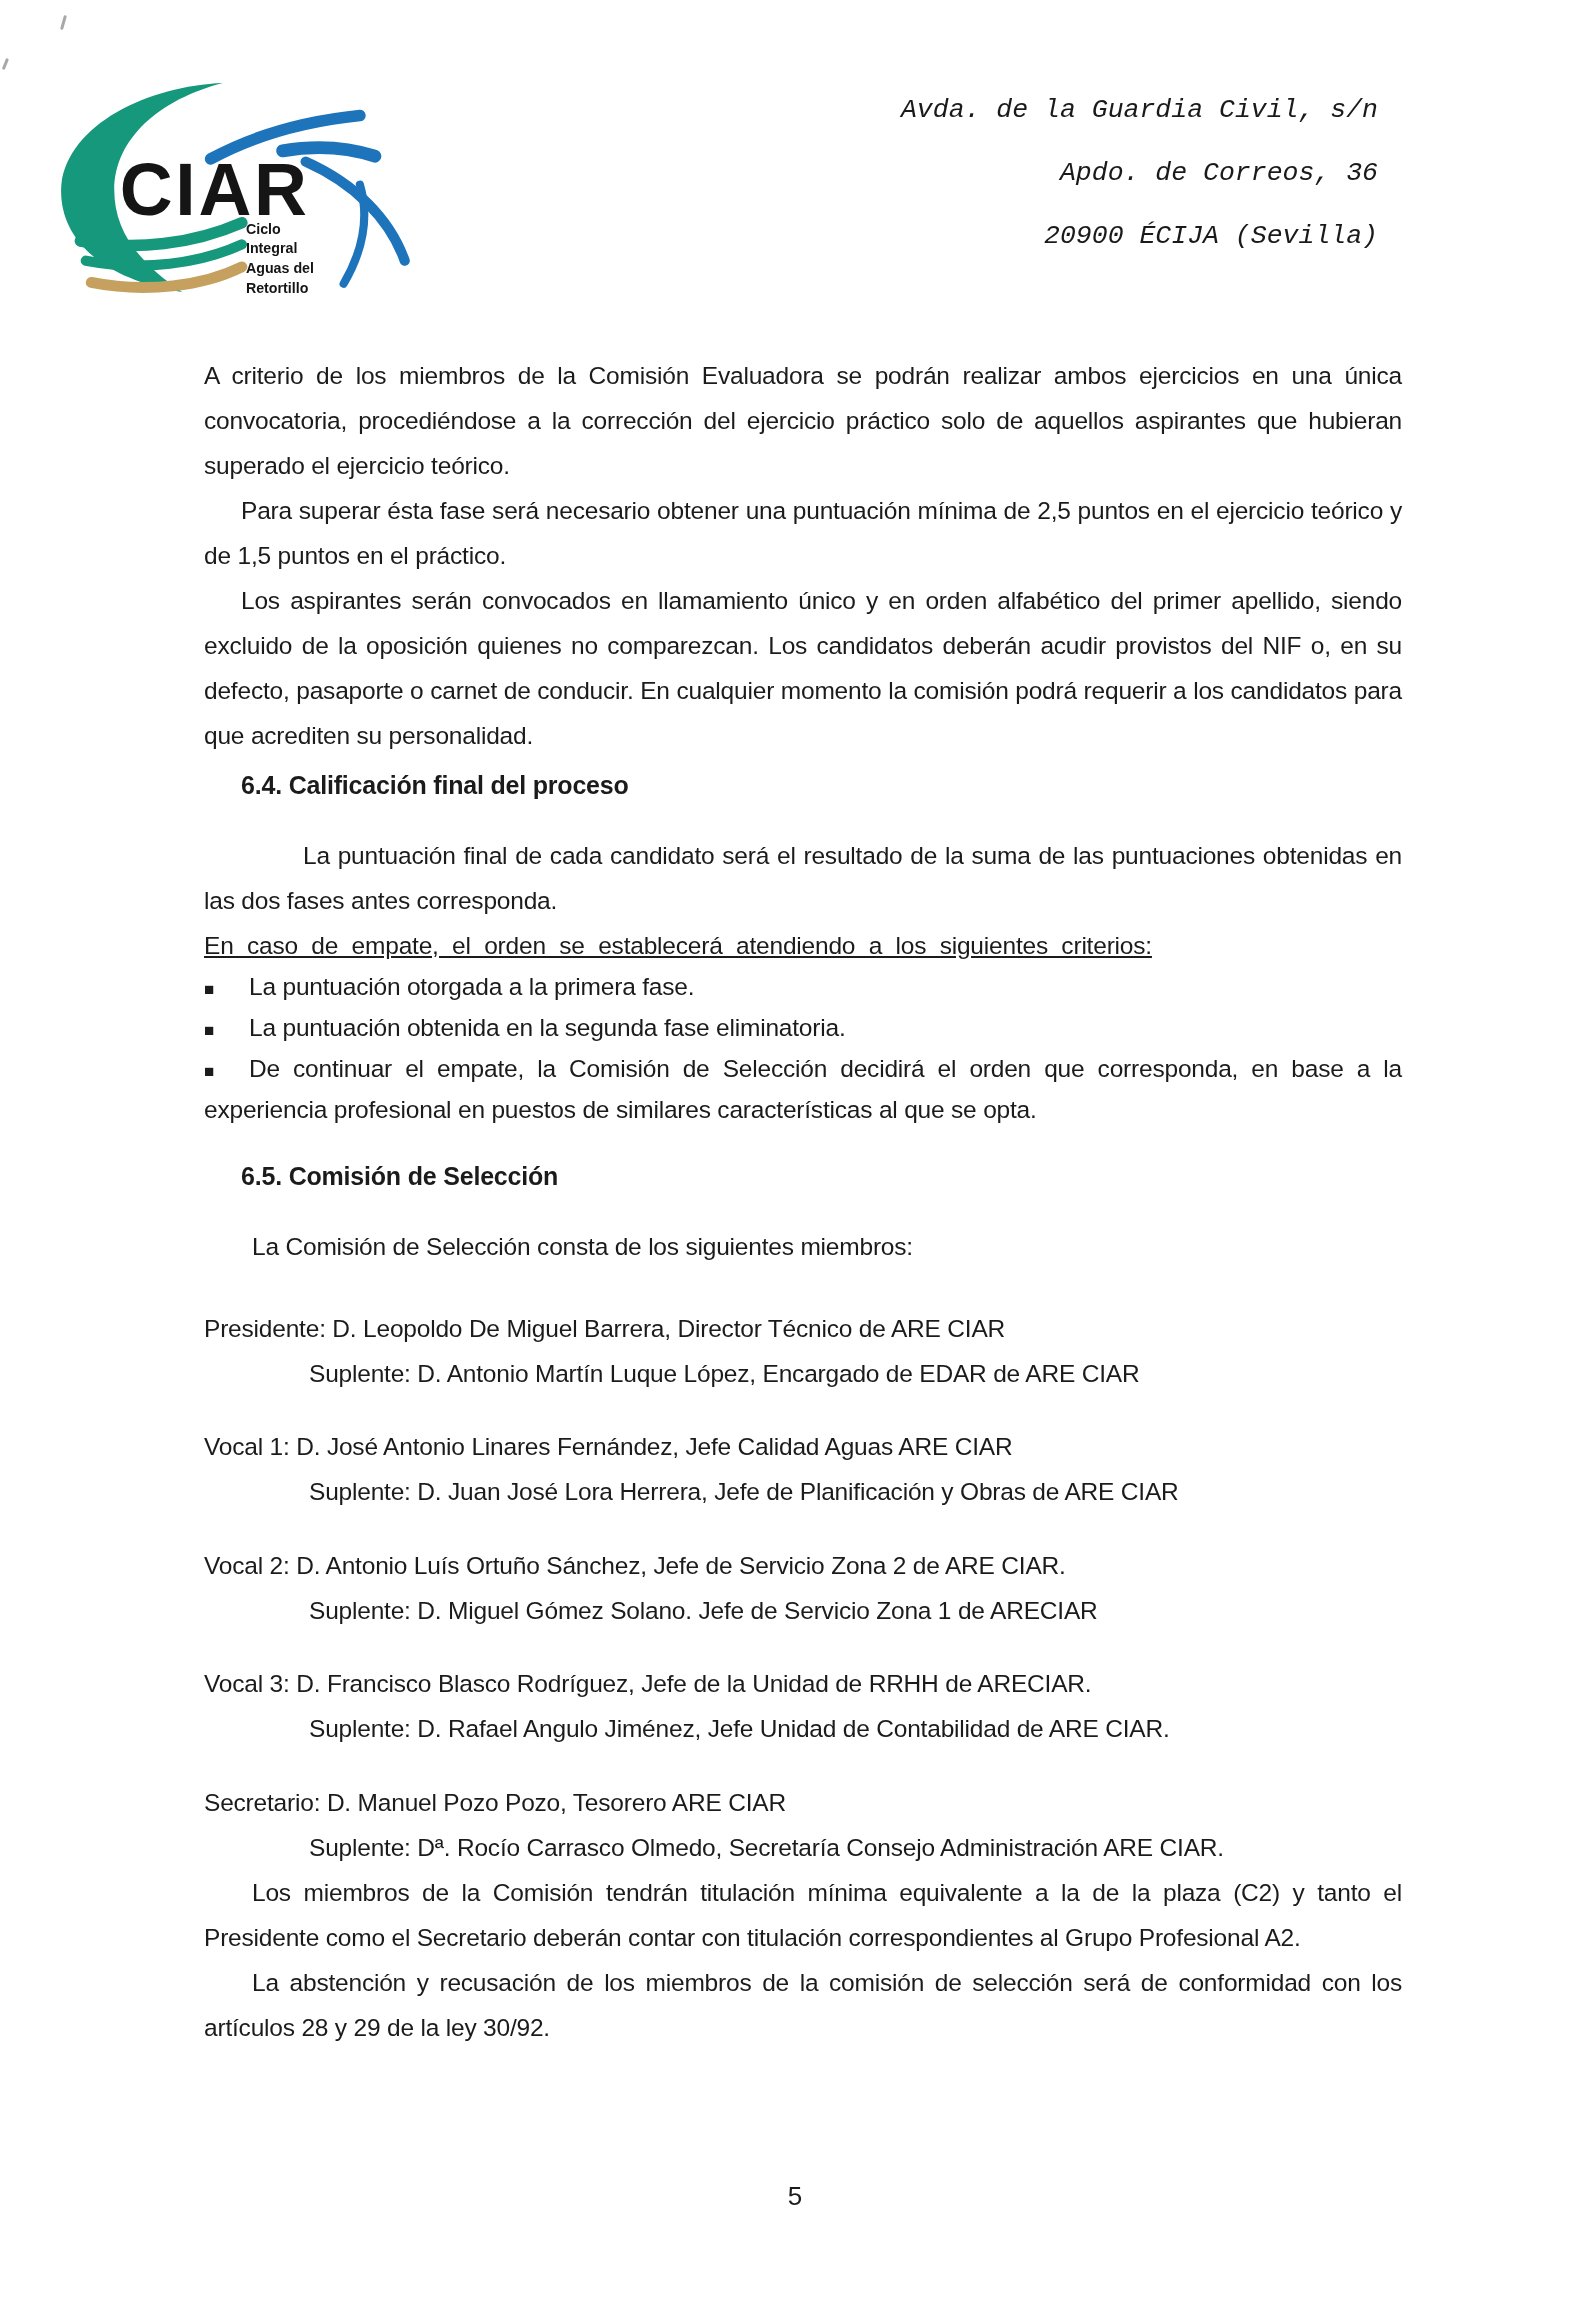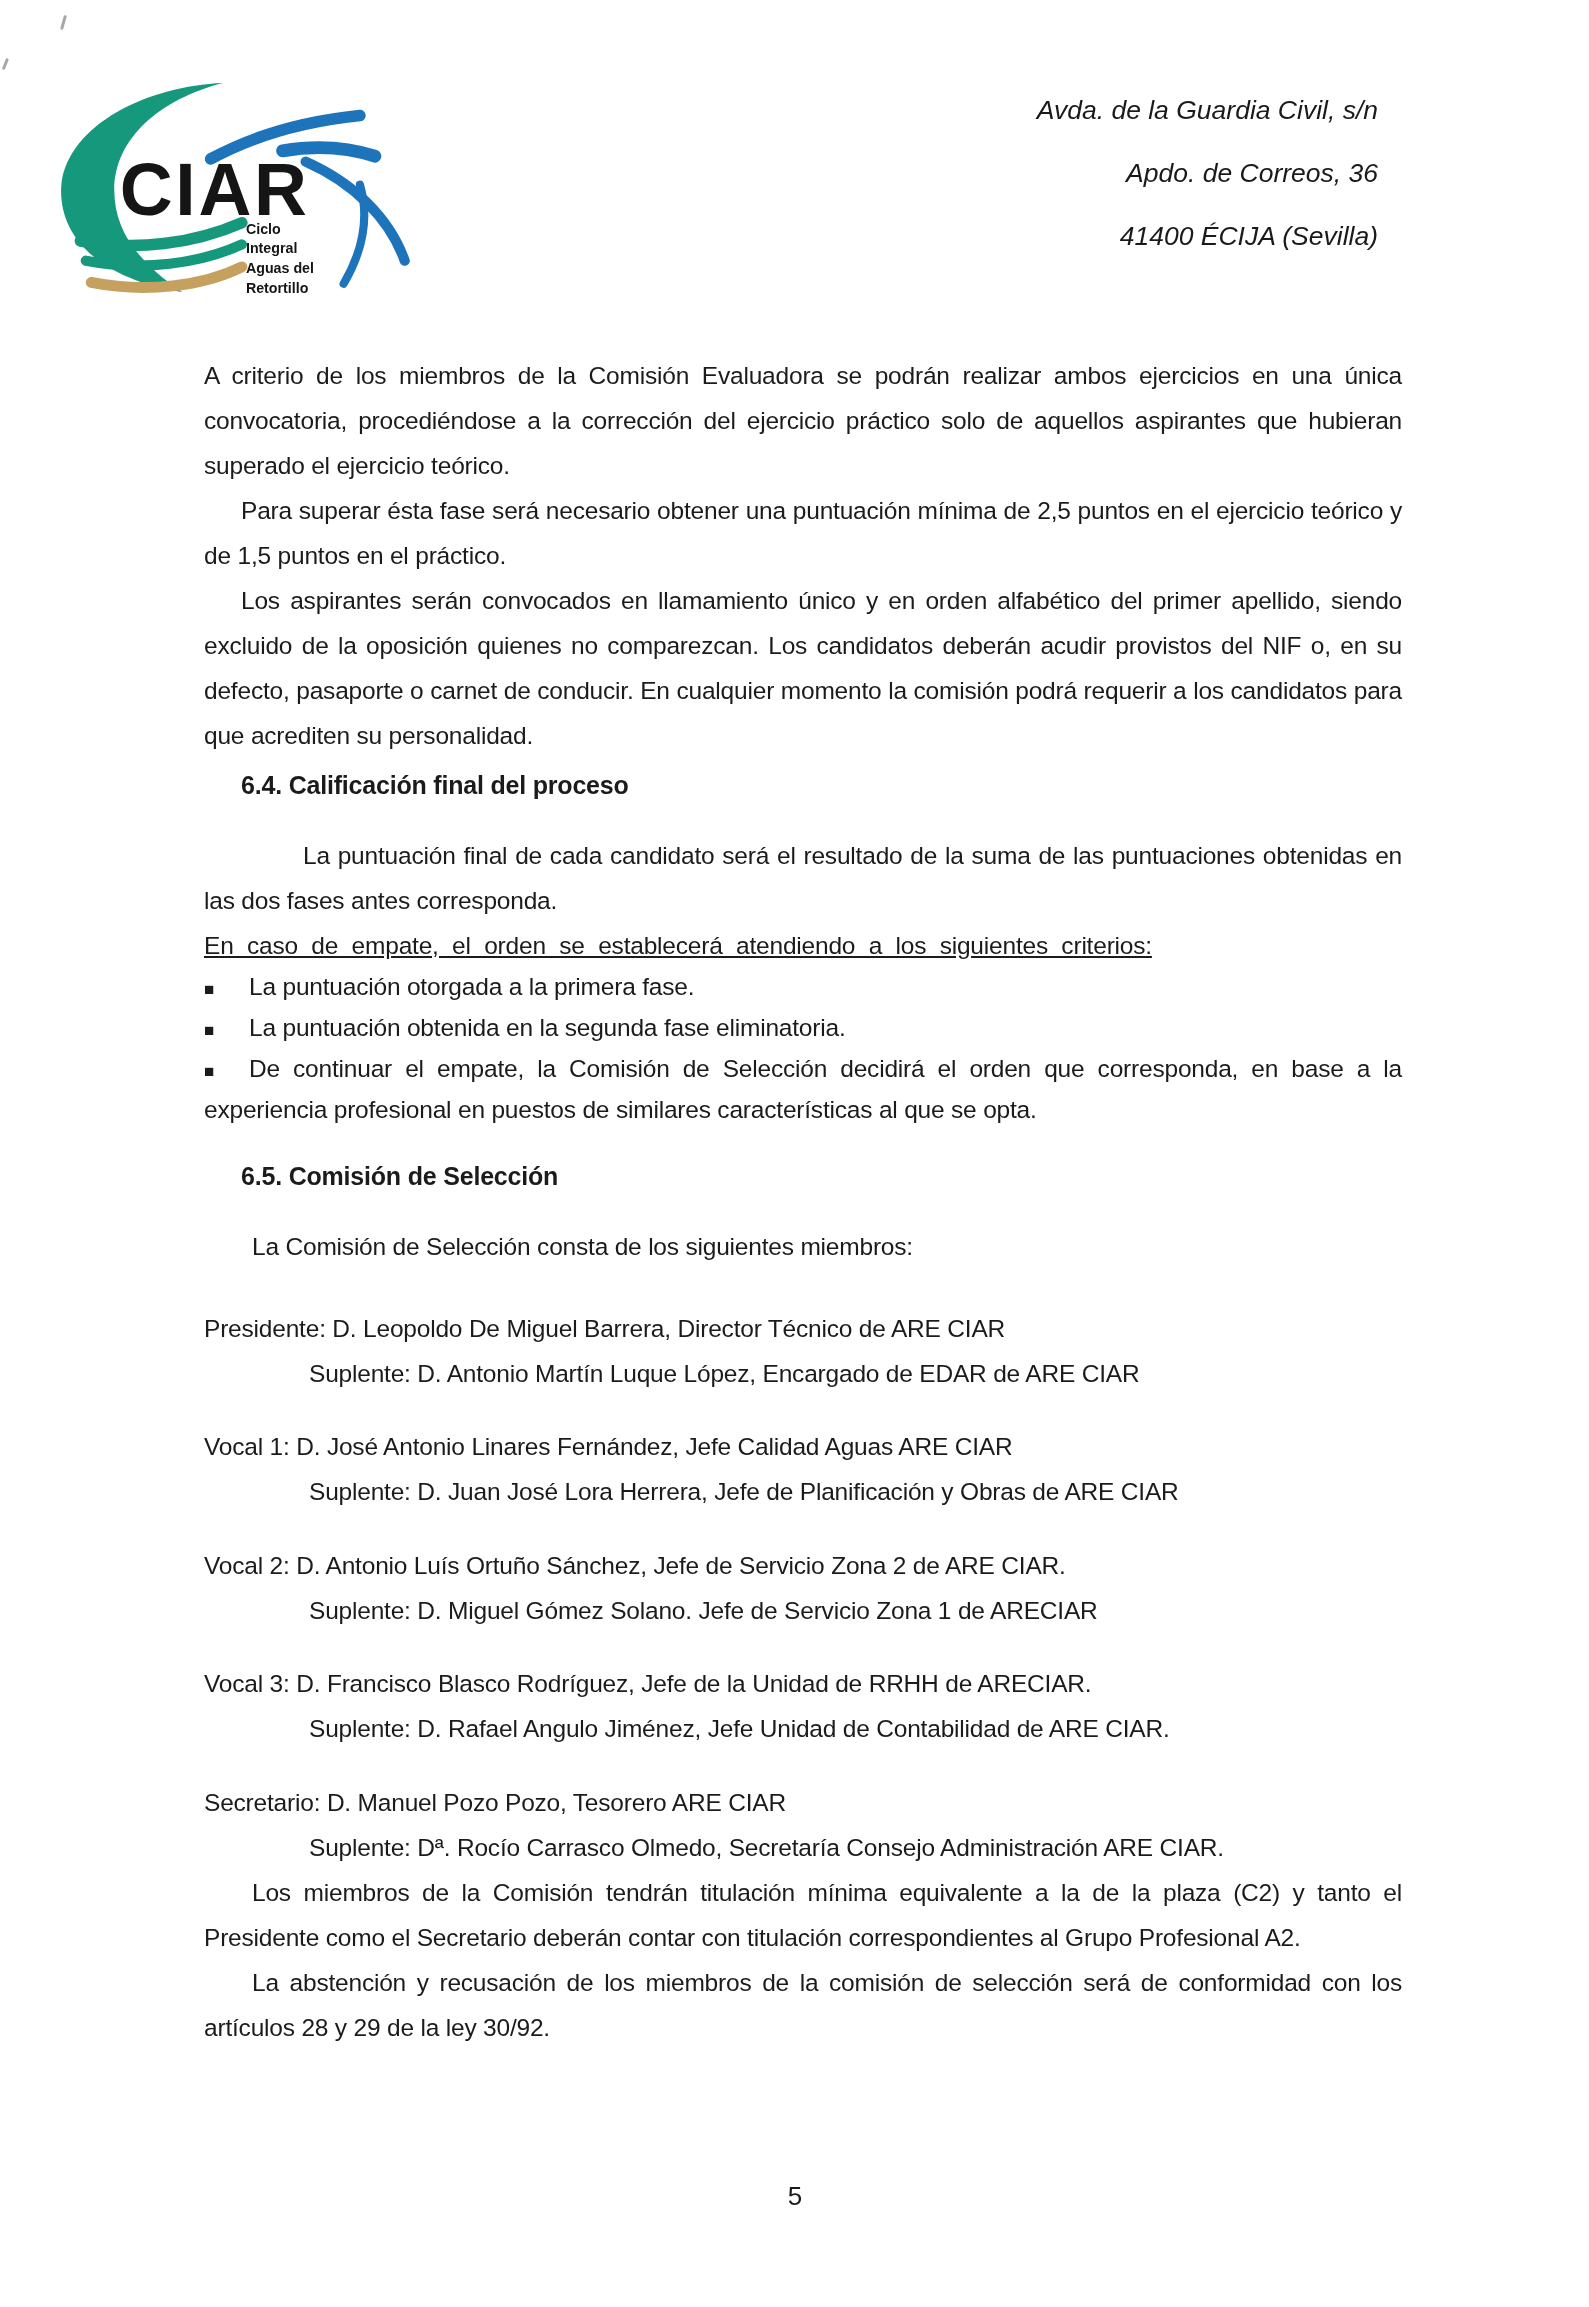--- a/index.html
+++ b/index.html
@@ -9,21 +9,21 @@
   }
   
   .artifact { position:absolute; background:#7a7a7a; opacity:.65; border-radius:2px; }
   .a1 { left:62px; top:15px; width:3.4px; height:15px; transform:rotate(16deg); }
   .a2 { left:4.1px; top:58px; width:2.7px; height:11.5px; transform:rotate(22deg); }
 
   .logo { position:absolute; left:41px; top:76px; }
 
   .address {
     position:absolute; top:79px; right:212px; text-align:right;
-    font-style:italic; font-size:26.5px; line-height:63px; color:#1a1a1a;
+    font-style:italic; font-size:26.5px; line-height:63px; color:#1a1a1a;font-family:Liberation Mono, monospace;
   }
 
   .content {
     position:absolute; left:204px; top:353px; width:1198px;
     font-size:24.5px; line-height:45px; letter-spacing:-0.2px;
   }
   .content p { margin:0; }
   .just   { text-align:justify; }
   .ind1   { text-indent:37px; }
   .ind2   { text-indent:48px; }
@@ -86,21 +86,21 @@
       <text x="302" y="232">Ciclo</text>
       <text x="302" y="261">Integral</text>
       <text x="302" y="290">Aguas del</text>
       <text x="302" y="319">Retortillo</text>
     </g>
   </svg>
 
   <div class="address">
     <div>Avda. de la Guardia Civil, s/n</div>
     <div>Apdo. de Correos, 36</div>
-    <div>41400 ÉCIJA (Sevilla)</div>
+    <div>20900 ÉCIJA (Sevilla)</div>
   </div>
 
   <main class="content">
 
     <p class="just">A criterio de los miembros de la Comisión Evaluadora se podrán realizar ambos ejercicios en una única convocatoria, procediéndose a la corrección del ejercicio práctico solo de aquellos aspirantes que hubieran superado el ejercicio teórico.</p>
 
     <p class="just ind1 p-superar">Para superar ésta fase será necesario obtener una puntuación mínima de 2,5 puntos en el ejercicio teórico y de 1,5 puntos en el práctico.</p>
 
     <p class="just ind1 p-aspirantes">Los aspirantes serán convocados en llamamiento único y en orden alfabético del primer apellido, siendo excluido de la oposición quienes no comparezcan. Los candidatos deberán acudir provistos del NIF o, en su defecto, pasaporte o carnet de conducir. En cualquier momento la comisión podrá requerir a los candidatos para que acrediten su personalidad.</p>
 

